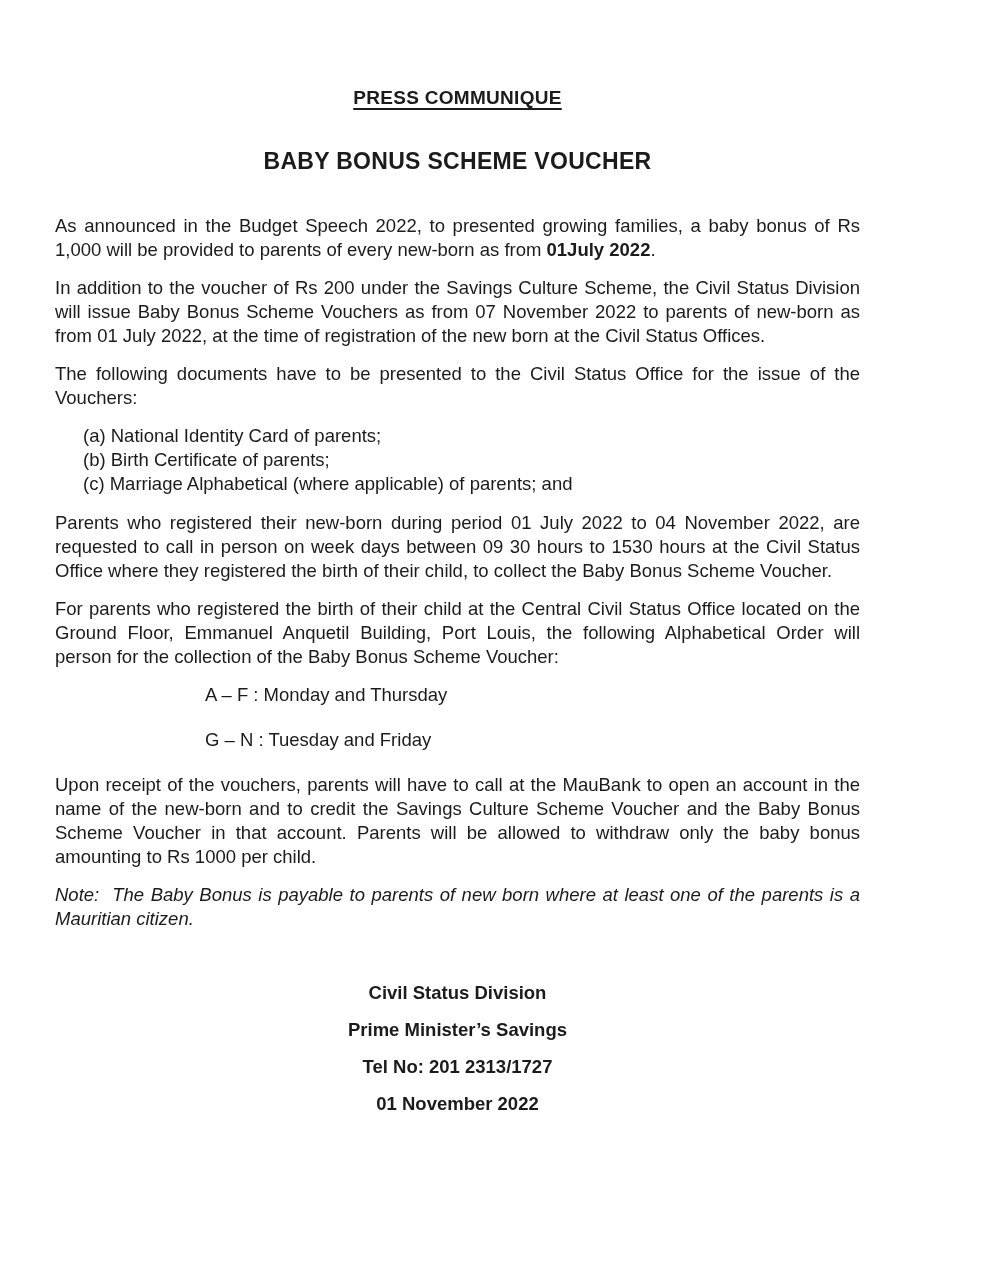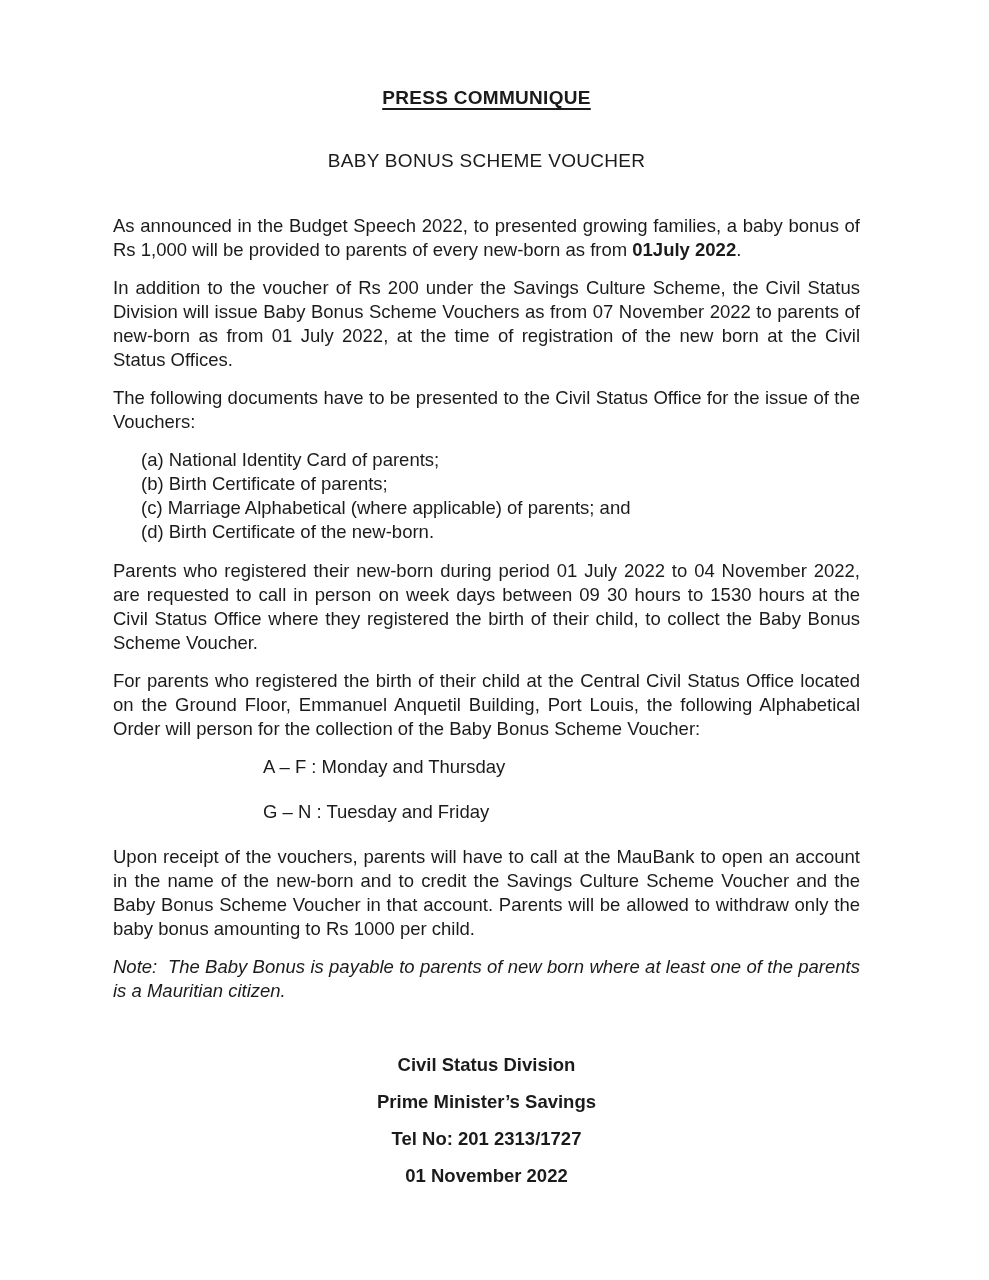--- a/index.html
+++ b/index.html
@@ -7,43 +7,43 @@
     padding: 0;
     background: #ffffff;
   }
   .page {
     position: relative;
     width: 987px;
     height: 1280px;
     margin: 0 auto;
     box-sizing: border-box;
     background: #ffffff;
-    padding: 86px 128px 0 112px;
+    padding: 86px 128px 0 54px;
     font-family: "Liberation Sans", "DejaVu Sans", sans-serif;
     color: #1b1b1b;
     font-size: 18.5px;
     line-height: 24px;
     overflow: hidden;
   }
   .title {
     text-align: center;
     font-weight: bold;
     font-size: 19px;
     margin: 0 0 39px 0;
     letter-spacing: 0.3px;
   }
   .title .underline {
     text-decoration: underline;
     text-decoration-thickness: 2px;
     text-underline-offset: 4px;
   }
   .subtitle {
     text-align: center;
-    font-weight: normal;
-    font-size: 19px;
+    font-weight: bold;
+    font-size: 23px;
     margin: 0 0 41px 0;
     letter-spacing: 0.3px;
   }
   p.body {
     text-align: justify;
     text-justify: inter-word;
     margin: 0 0 14px 0;
   }
   .doc-list {
     margin: 0 0 15px 0;
@@ -87,21 +87,20 @@
   <p class="body"><span>As announced in the Budget Speech 2022, to presented growing families, a baby bonus of Rs 1,000 will be provided to parents of every new-born as from </span><strong>01July 2022</strong><span>.</span></p>
 
   <p class="body">In addition to the voucher of Rs 200 under the Savings Culture Scheme, the Civil Status Division will issue Baby Bonus Scheme Vouchers as from 07 November 2022 to parents of new-born as from 01 July 2022, at the time of registration of the new born at the Civil Status Offices.</p>
 
   <p class="body">The following documents have to be presented to the Civil Status Office for the issue of the Vouchers:</p>
 
   <div class="doc-list">
     <div class="doc-item">(a) National Identity Card of parents;</div>
     <div class="doc-item">(b) Birth Certificate of parents;</div>
     <div class="doc-item">(c) Marriage Alphabetical (where applicable) of parents; and</div>
-    <div class="doc-item">(d) Birth Certificate of the new-born.</div>
   </div>
 
   <p class="body">Parents who registered their new-born during period 01 July 2022 to 04 November 2022, are requested to call in person on week days between 09 30 hours to 1530 hours at the Civil Status Office where they registered the birth of their child, to collect the Baby Bonus Scheme Voucher.</p>
 
   <p class="body">For parents who registered the birth of their child at the Central Civil Status Office located on the Ground Floor, Emmanuel Anquetil Building, Port Louis, the following Alphabetical Order will person for the collection of the Baby Bonus Scheme Voucher:</p>
 
   <div class="schedule">
     <div class="schedule-line">A – F : Monday and Thursday</div>
     <div class="schedule-line">G – N : Tuesday and Friday</div>
   </div>

